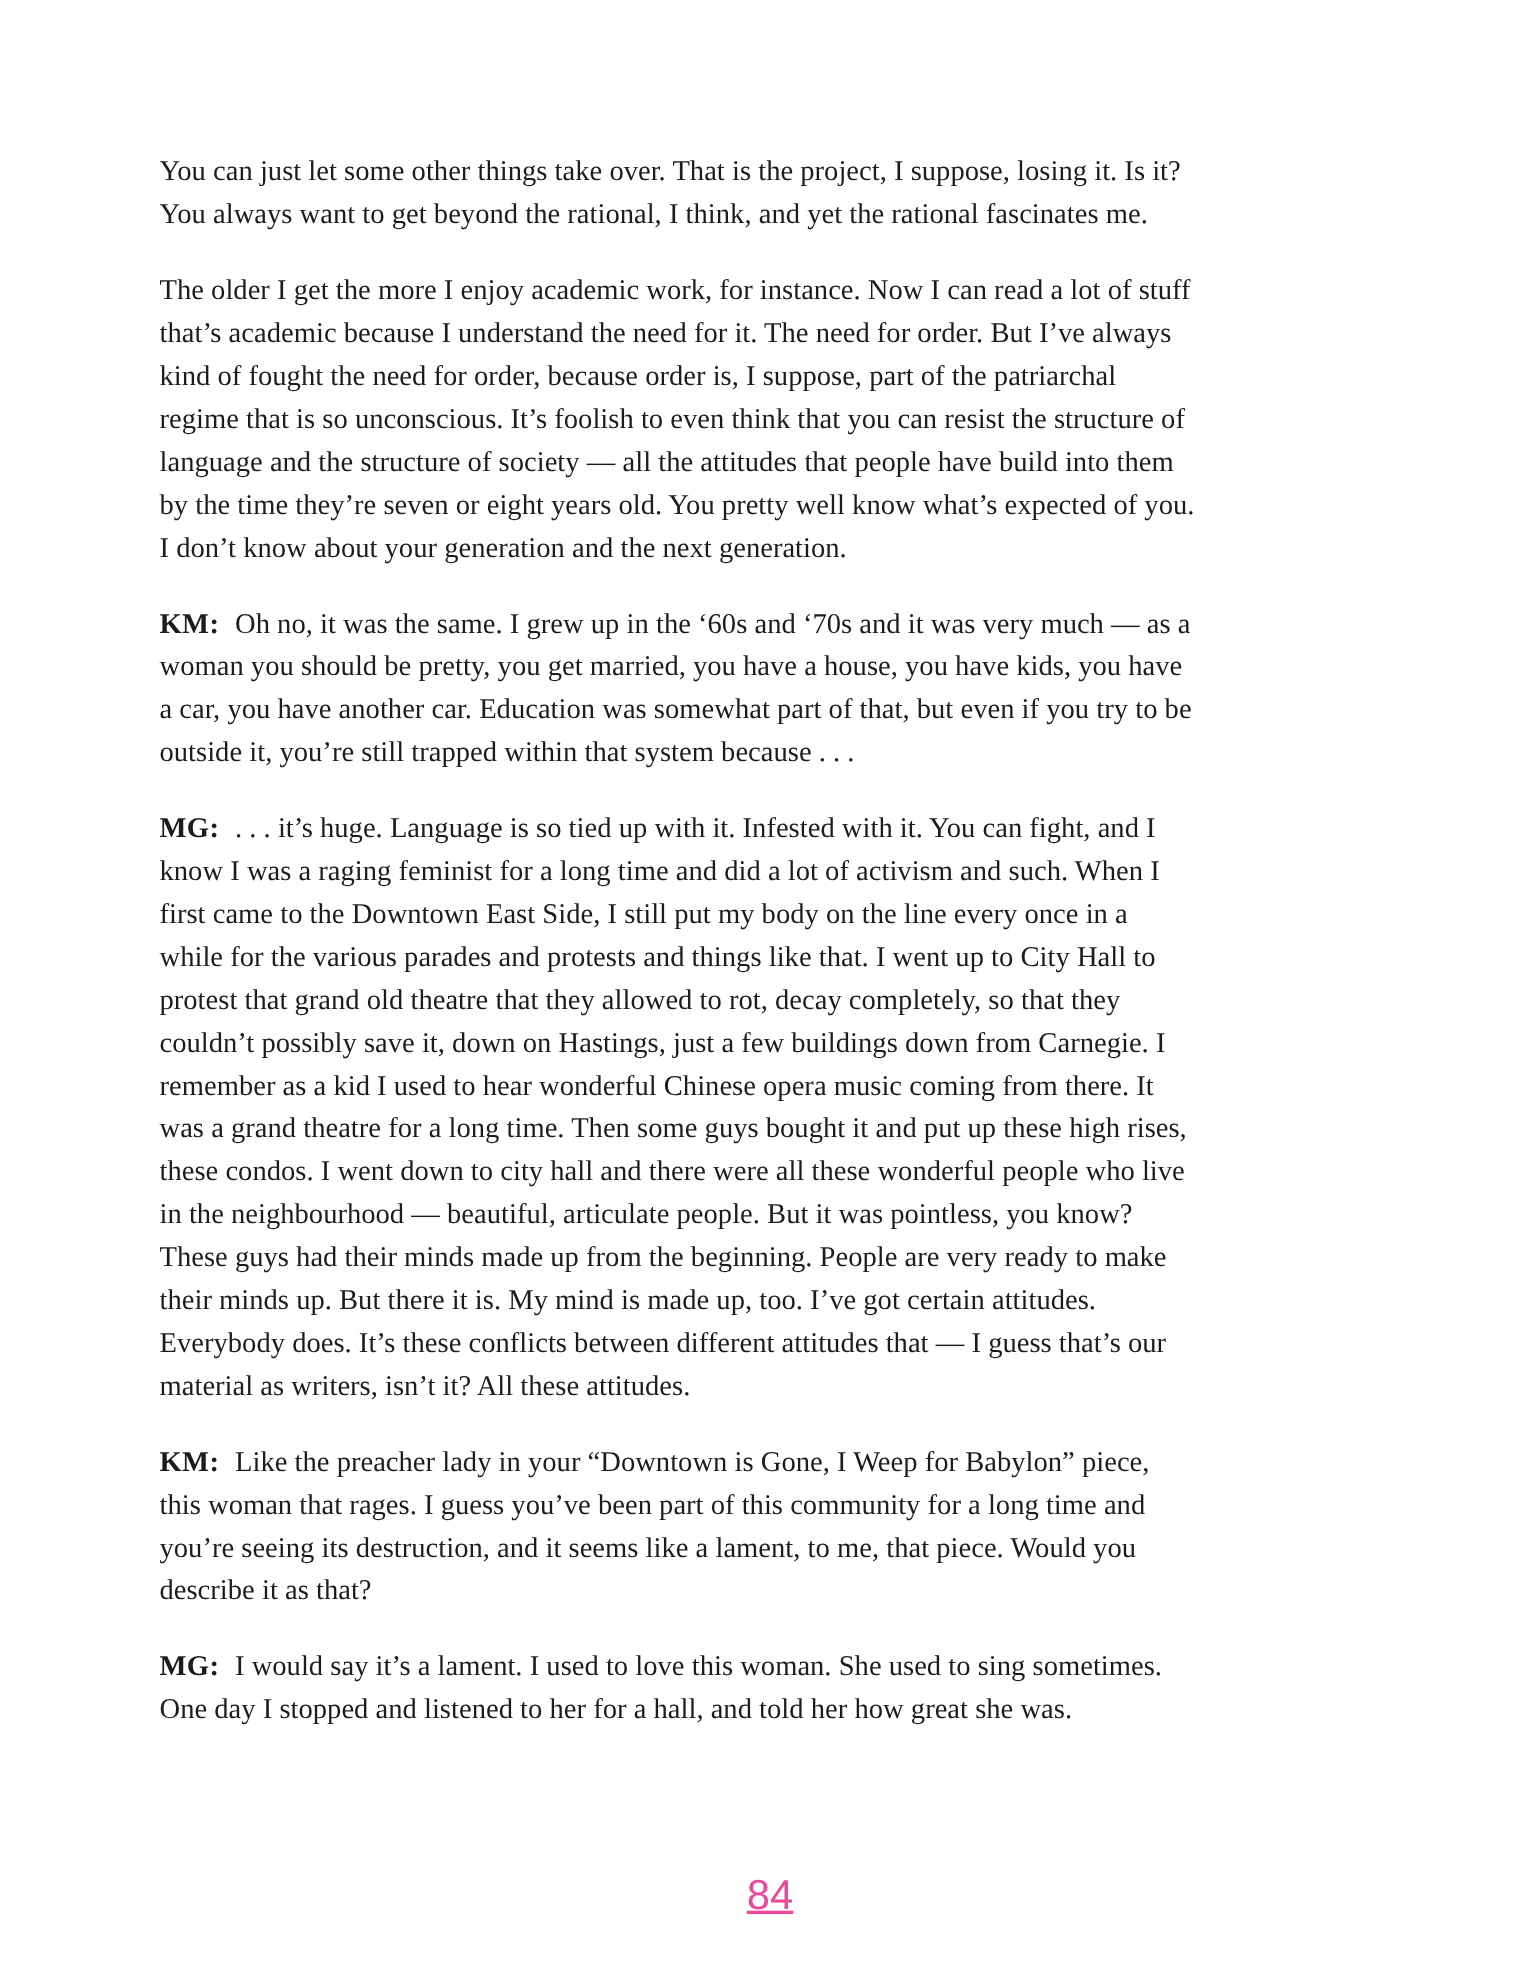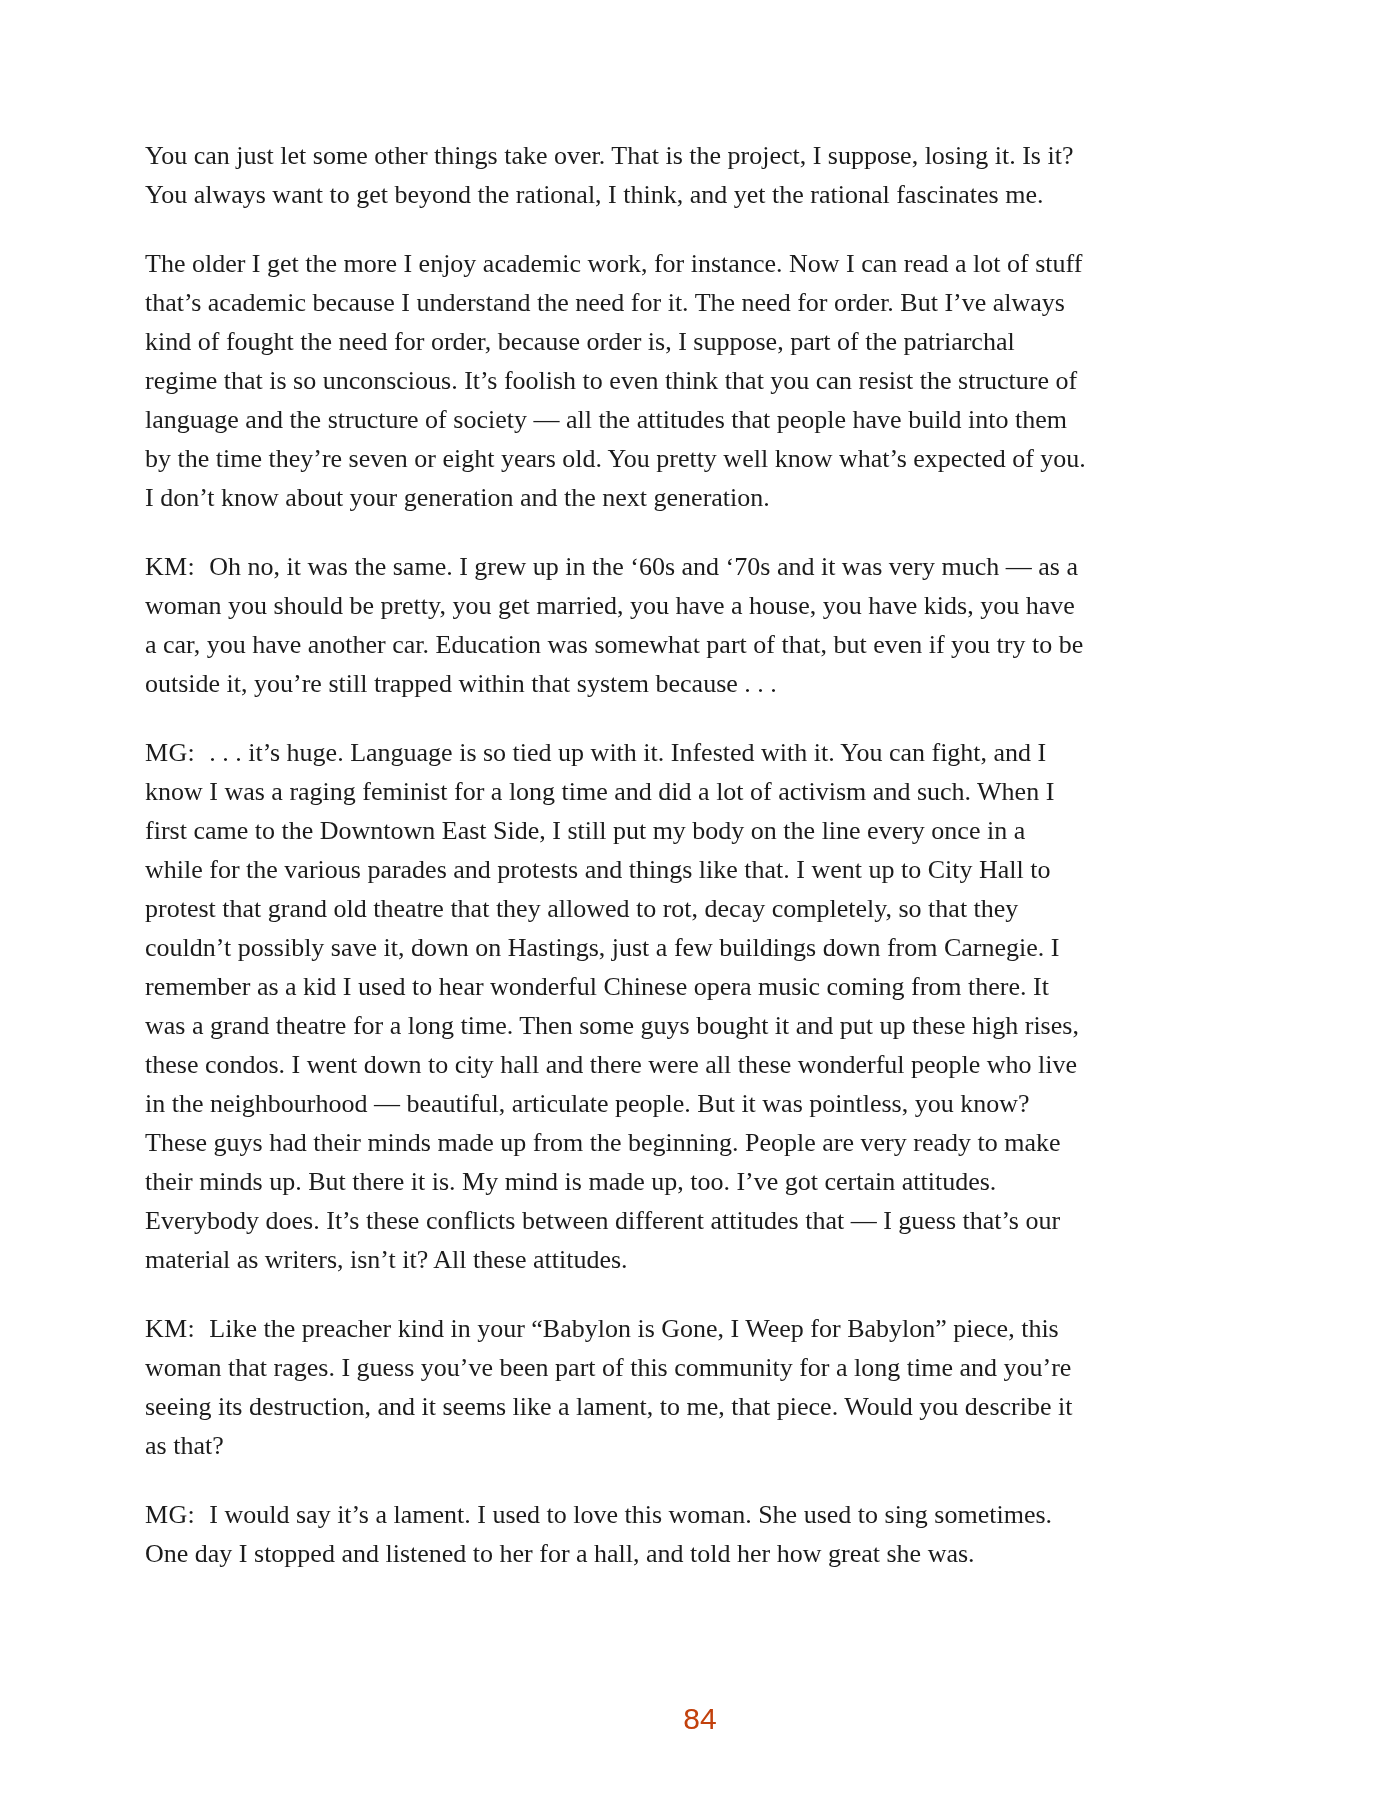--- a/index.html
+++ b/index.html
@@ -24,56 +24,57 @@
     color: #1c1c1c;
     font-size: 26px;
     line-height: 39px;
     text-align: left;
   }
   .para {
     margin: 0 0 30px 0;
   }
   .para:last-child { margin-bottom: 0; }
   .speaker {
-    font-weight: normal;
+    font-weight: bold;
     margin-right: 0.55em;
     letter-spacing: 0.3px;
   }
   .speaker:empty {
     margin-right: 0;
     display: none;
   }
   .page-number {
     position: absolute;
     left: 0;
     right: 0;
     top: 1702px;
     text-align: center;
     font-family: "Liberation Sans", "DejaVu Sans", sans-serif;
-    font-size: 30px;
+    font-size: 38px;
     font-weight: 400;
-    color: #c2410c;
+    color: #ec4899;
+    text-decoration: underline;
   }
 </style>
 </head>
 <body>
 
 <div class="page">
 
   <div class="text-block">
 
     <p class="para"><span>You can just let some other things take over. That is the project, I suppose, losing it. Is it? You always want to get beyond the rational, I think, and yet the rational fascinates me.</span></p>
 
     <p class="para"><span>The older I get the more I enjoy academic work, for instance. Now I can read a lot of stuff that’s academic because I understand the need for it. The need for order. But I’ve always kind of fought the need for order, because order is, I suppose, part of the patriarchal regime that is so unconscious.  It’s foolish to even think that you can resist the structure of language and the structure of society — all the attitudes that people have build into them by the time they’re seven or eight years old. You pretty well know what’s expected of you. I don’t know about your generation and the next generation.</span></p>
 
     <p class="para"><span class="speaker">KM:</span><span>Oh no, it was the same. I grew up in the ‘60s and ‘70s and it was very much — as a woman you should be pretty, you get married, you have a house, you have kids, you have a car, you have another car. Education was somewhat part of that, but even if you try to be outside it, you’re still trapped within that system because . . .</span></p>
 
     <p class="para"><span class="speaker">MG:</span><span>. . . it’s huge. Language is so tied up with it. Infested with it. You can fight, and I know I was a raging feminist for a long time and did a lot of activism and such. When I first came to the Downtown East Side, I still put my body on the line every once in a while for the various parades and protests and things like that. I went up to City Hall to protest that grand old theatre that they allowed to rot, decay completely, so that they couldn’t possibly save it, down on Hastings, just a few buildings down from Carnegie. I remember as a kid I used to hear wonderful Chinese opera music coming from there. It was a grand theatre for a long time. Then some guys bought it and put up these high rises, these condos. I went down to city hall and there were all these wonderful people who live in the neighbourhood — beautiful, articulate people. But it was pointless, you know? These guys had their minds made up from the beginning. People are very ready to make their minds up. But there it is. My mind is made up, too. I’ve got certain attitudes. Everybody does. It’s these conflicts between different attitudes that — I guess that’s our material as writers, isn’t it? All these attitudes.</span></p>
 
-    <p class="para"><span class="speaker">KM:</span><span>Like the preacher kind in your “Babylon is Gone, I Weep for Babylon” piece, this woman that rages. I guess you’ve been part of this community for a long time and you’re seeing its destruction, and it seems like a lament, to me, that piece. Would you describe it as that?</span></p>
+    <p class="para"><span class="speaker">KM:</span><span>Like the preacher lady in your “Downtown is Gone, I Weep for Babylon” piece, this woman that rages. I guess you’ve been part of this community for a long time and you’re seeing its destruction, and it seems like a lament, to me, that piece. Would you describe it as that?</span></p>
 
     <p class="para"><span class="speaker">MG:</span><span>I would say it’s a lament. I used to love this woman. She used to sing sometimes. One day I stopped and listened to her for a hall, and told her how great she was.</span></p>
 
     <p class="para"><span></span></p>
 
   </div>
 
   <div class="page-number">84</div>
 
 </div>

